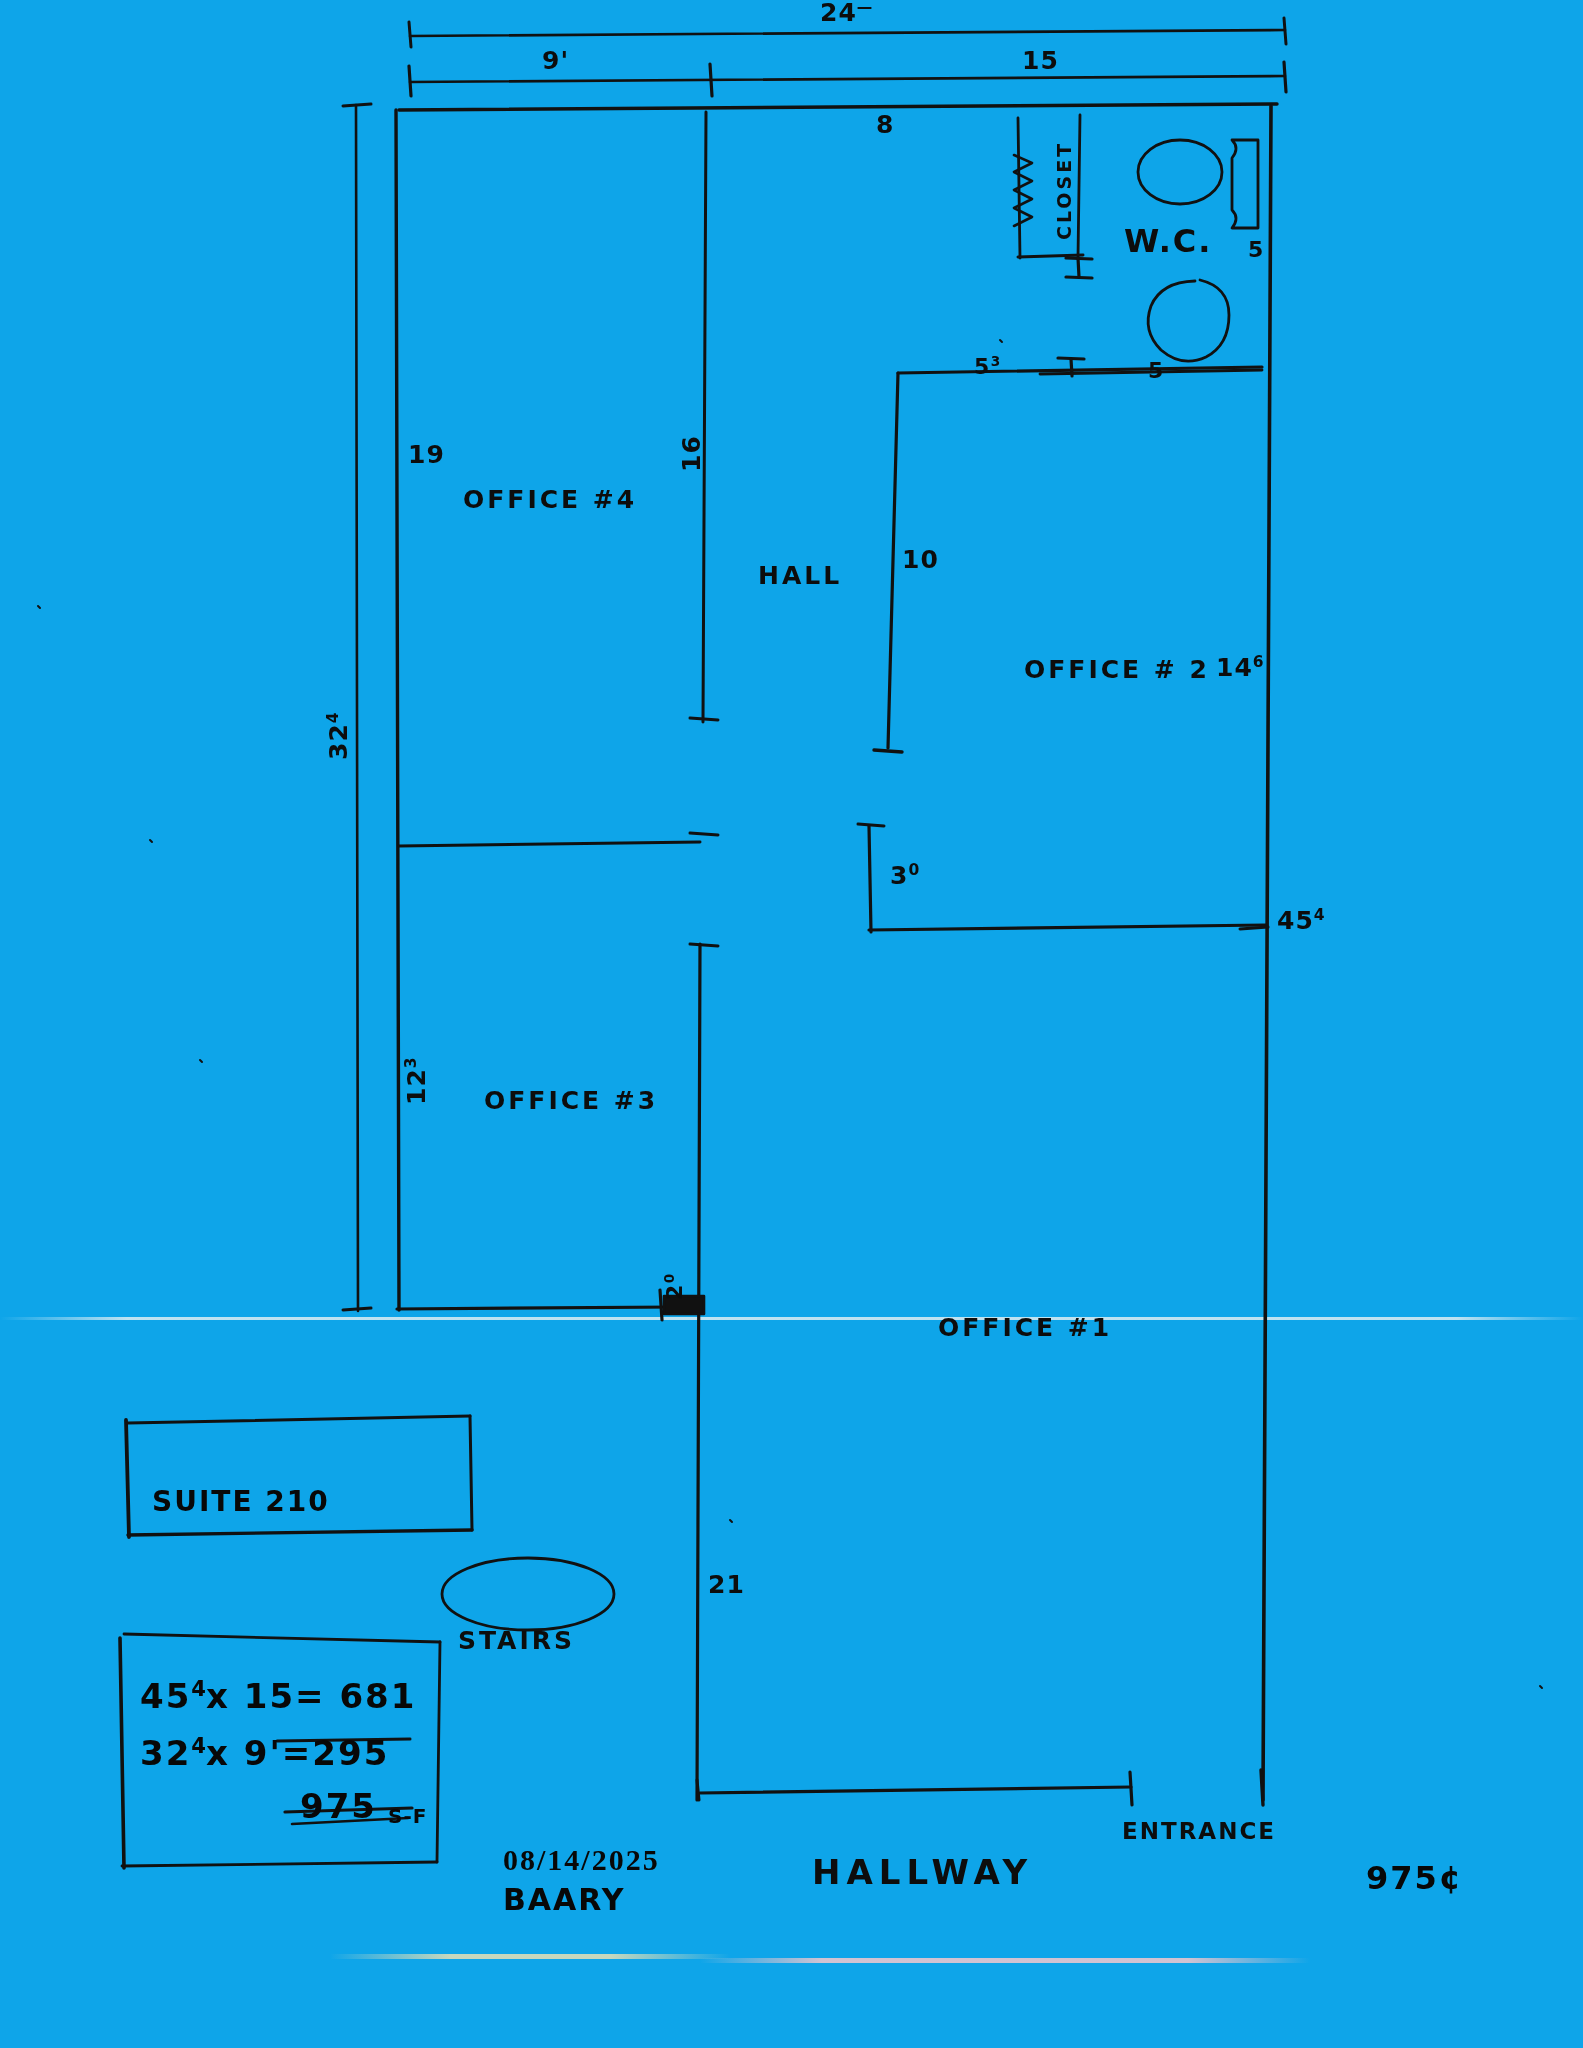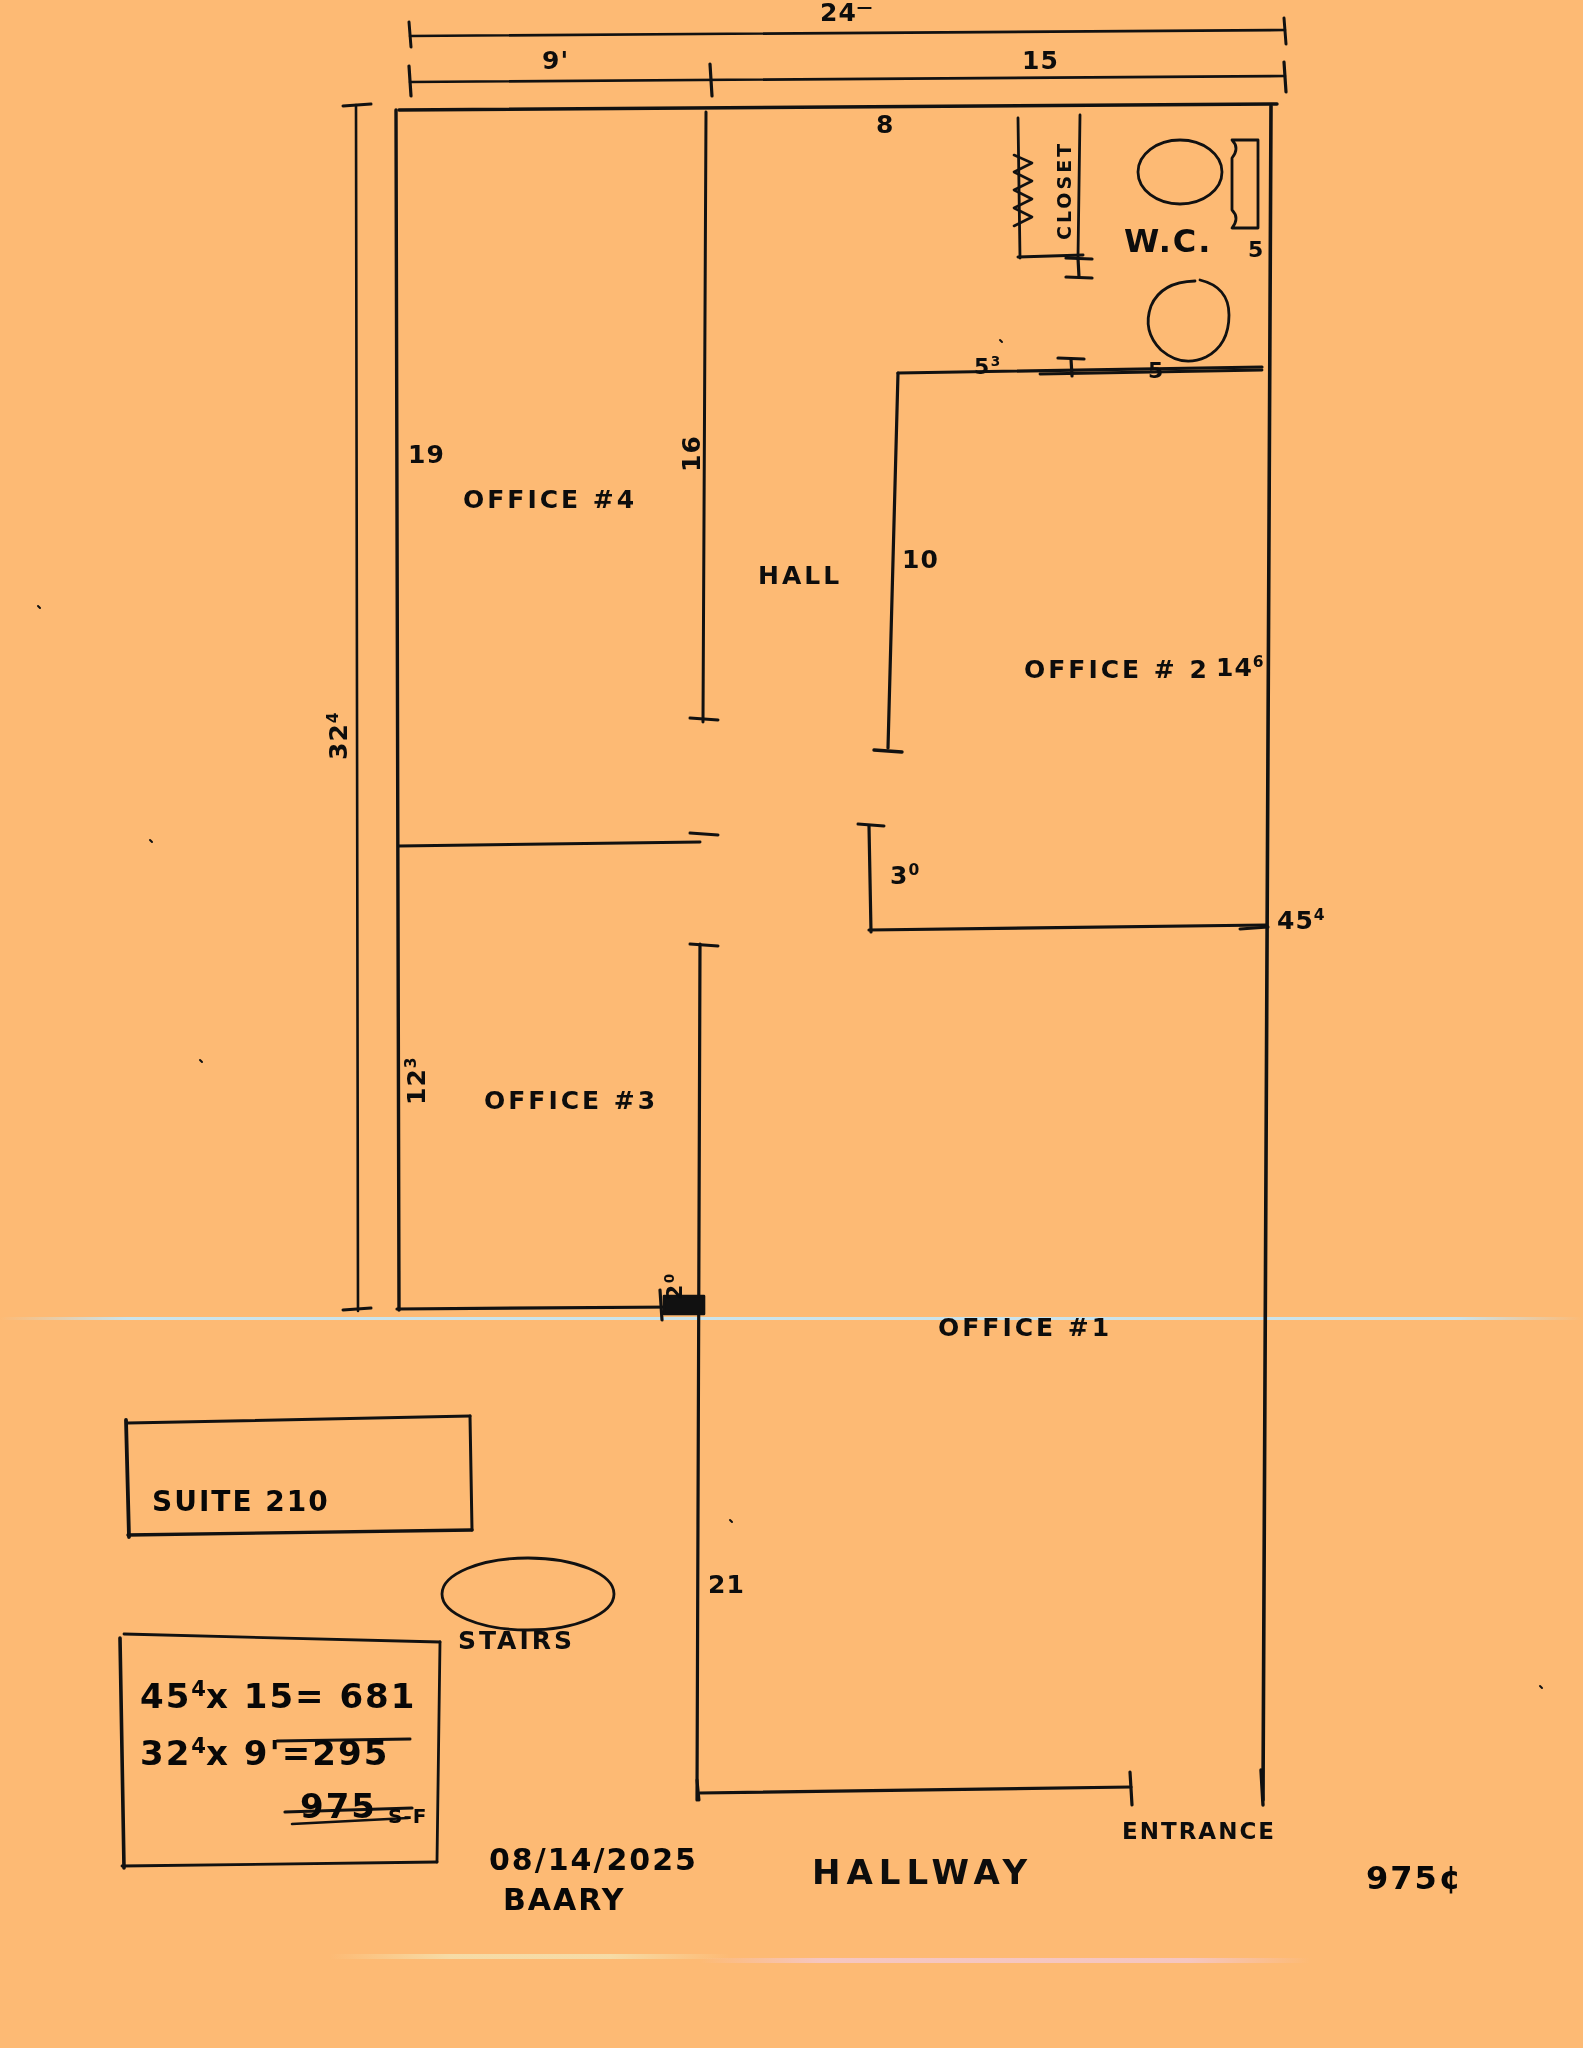--- a/index.html
+++ b/index.html
@@ -8,21 +8,21 @@
     padding: 0;
     background: #ffffff;
   }
   body {
     font-family: "DejaVu Sans", sans-serif;
   }
   #page {
     position: relative;
     width: 1583px;
     height: 2048px;
-    background: #fdba74;
+    background: #0ea5e9;
     overflow: hidden;
   }
   #sketch {
     position: absolute;
     left: 0;
     top: 0;
     width: 1583px;
     height: 2048px;
   }
   
@@ -254,20 +254,20 @@
 
   <div class="box-text calc-line" style="left:140px; top:1678px;">
     <span>45</span><span class="sup">4</span><span>x 15=</span>&nbsp;<span>681</span>
   </div>
   <div class="box-text calc-line" style="left:140px; top:1735px;">
     <span>32</span><span class="sup">4</span><span>x 9'=</span><span>295</span>
   </div>
   <div class="box-text calc-line" style="left:300px; top:1789px;">975</div>
   <div class="box-text sf-small" style="left:388px; top:1806px;">S-F</div>
 
-  <div class="box-text sig" style="left:489px; top:1845px;">08/14/2025</div>
+  <div class="box-text sig" style="left:503px; top:1845px;font-family:Liberation Serif, serif;">08/14/2025</div>
   <div class="box-text sig" style="left:503px; top:1885px;">BAARY</div>
 
   <div class="lbl hallway-label" style="left:812px; top:1855px;">HALLWAY</div>
   <div class="lbl entrance-label" style="left:1122px; top:1820px;">ENTRANCE</div>
   <div class="box-text total-label" style="left:1366px; top:1862px;">975¢</div>
 
 </div>
 
 </body></html>

